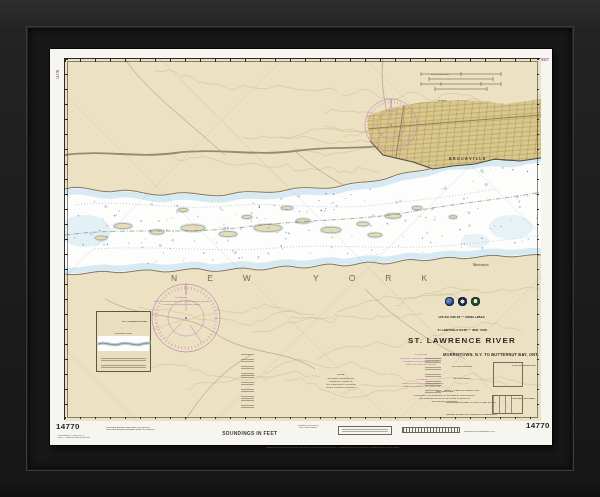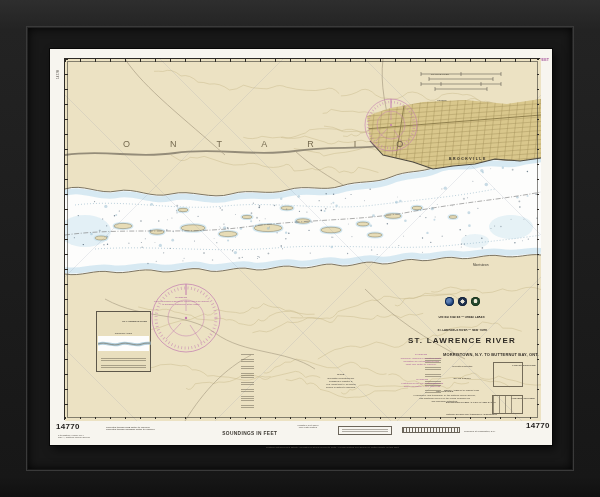--- a/index.html
+++ b/index.html
@@ -446,21 +446,21 @@
       <div class="ticks-v" style="left:0;"></div>
       <div class="ticks-v" style="right:0;"></div>
 
       <div class="abs" style="left:366px;top:6px;color:#55503f;">
         <span class="sc s33 o0" style="font-size:7px;">STATUTE MILES</span>
       </div>
       <div class="abs" style="left:372px;top:32px;color:#55503f;">
         <span class="sc s33 o0" style="font-size:7px;">METERS</span>
       </div>
 
-      <div class="region-label" style="left:58px;top:80px;font-size:9px;letter-spacing:40px;">ONTARIO</div>
+      <div class="region-label" style="left:106px;top:214px;font-size:8.5px;letter-spacing:30px;">NEW YORK</div>
       <div class="abs" style="left:384px;top:90px;color:#332f27;">
         <span class="sc s5 o0" style="font-size:7px;letter-spacing:3px;font-weight:bold;">BROCKVILLE</span>
       </div>
       <div class="abs" style="left:408px;top:196px;color:#3c3831;">
         <span class="sc s45 o0" style="font-size:7px;">Morristown</span>
       </div>
 
       <div class="title-block">
         <div class="logos">
           <span class="logo noaa"></span>

